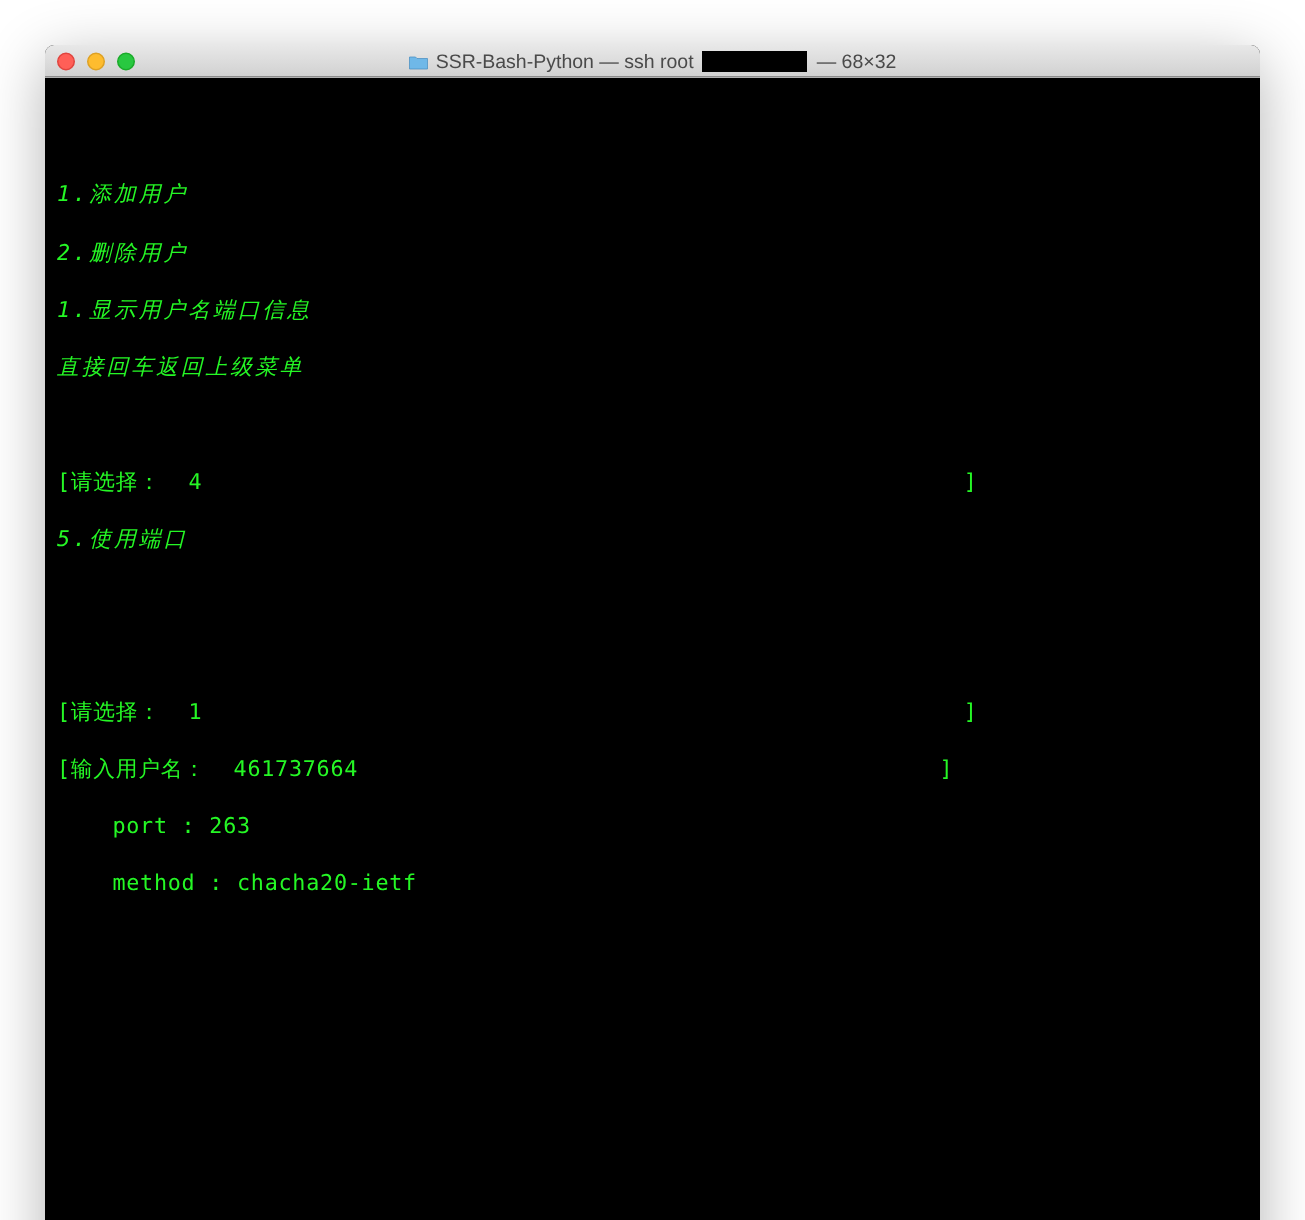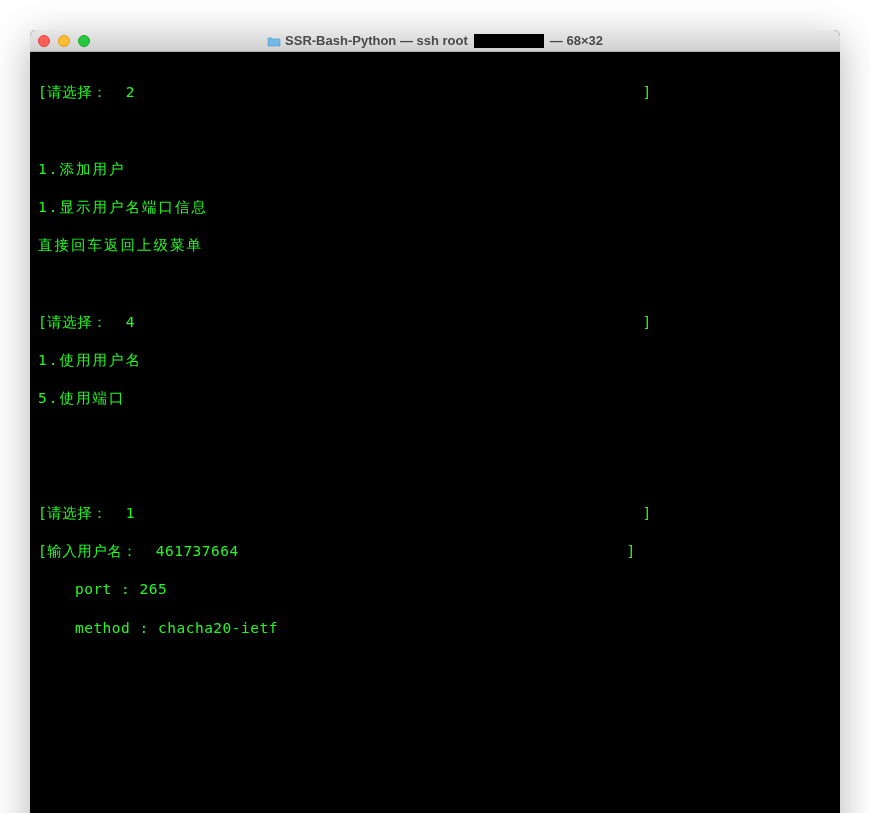--- a/index.html
+++ b/index.html
@@ -19,21 +19,20 @@
       overflow: hidden;
     }
     .titlebar {
       height: 22px;
       background: linear-gradient(to bottom, #e8e8e8, #d1d1d1);
       display: flex;
       align-items: center;
       padding: 0 8px;
       position: relative;
       border-bottom: 1px solid #b0b0b0;
-      font-weight: bold;
     }
     .traffic-lights {
       display: flex;
       gap: 8px;
       align-items: center;
     }
     .traffic-light {
       width: 12px;
       height: 12px;
       border-radius: 50%;
@@ -71,21 +70,21 @@
       padding: 12px 8px;
       font-family: "Menlo", "Monaco", "Consolas", monospace;
       font-size: 14.5px;
       line-height: 1.32;
       color: #25f725;
       min-height: 720px;
       white-space: pre;
       letter-spacing: 0.5px;
     }
     .line { display: block; }
-    .sp { letter-spacing: 2px; }
+    .sp { letter-spacing: 2px; font-style: italic; }
   </style>
 </head>
 <body>
 
 <div class="terminal-window">
   <div class="titlebar">
     <div class="traffic-lights">
       <div class="traffic-light tl-red"></div>
       <div class="traffic-light tl-yellow"></div>
       <div class="traffic-light tl-green"></div>
@@ -95,34 +94,33 @@
         <svg viewBox="0 0 14 11" width="14" height="11">
           <path d="M1 2 L5 2 L6 3 L13 3 L13 10 L1 10 Z" fill="#6fb8e8" stroke="#4a8fc2" stroke-width="0.5"></path>
         </svg>
       </span>
       <span>SSR-Bash-Python — ssh root</span>
         <span class="redacted"></span>
         <span> — 68×32</span>
     </div>
   </div>
   <div class="terminal-content">
-<span class="line">[请选择：  2                                                       ]</span>
 <span class="line"> </span>
 <span class="line sp">1.添加用户</span>
+<span class="line sp">2.删除用户</span>
 <span class="line sp">1.显示用户名端口信息</span>
 <span class="line sp">直接回车返回上级菜单</span>
 <span class="line"> </span>
 <span class="line">[请选择：  4                                                       ]</span>
-<span class="line sp">1.使用用户名</span>
 <span class="line sp">5.使用端口</span>
 <span class="line"> </span>
 <span class="line"> </span>
 <span class="line">[请选择：  1                                                       ]</span>
 <span class="line">[输入用户名：  461737664                                          ]</span>
-<span class="line">    port : 265</span>
+<span class="line">    port : 263</span>
 <span class="line">    method : chacha20-ietf</span>
 
 
 
 
 
 
 
 
 

